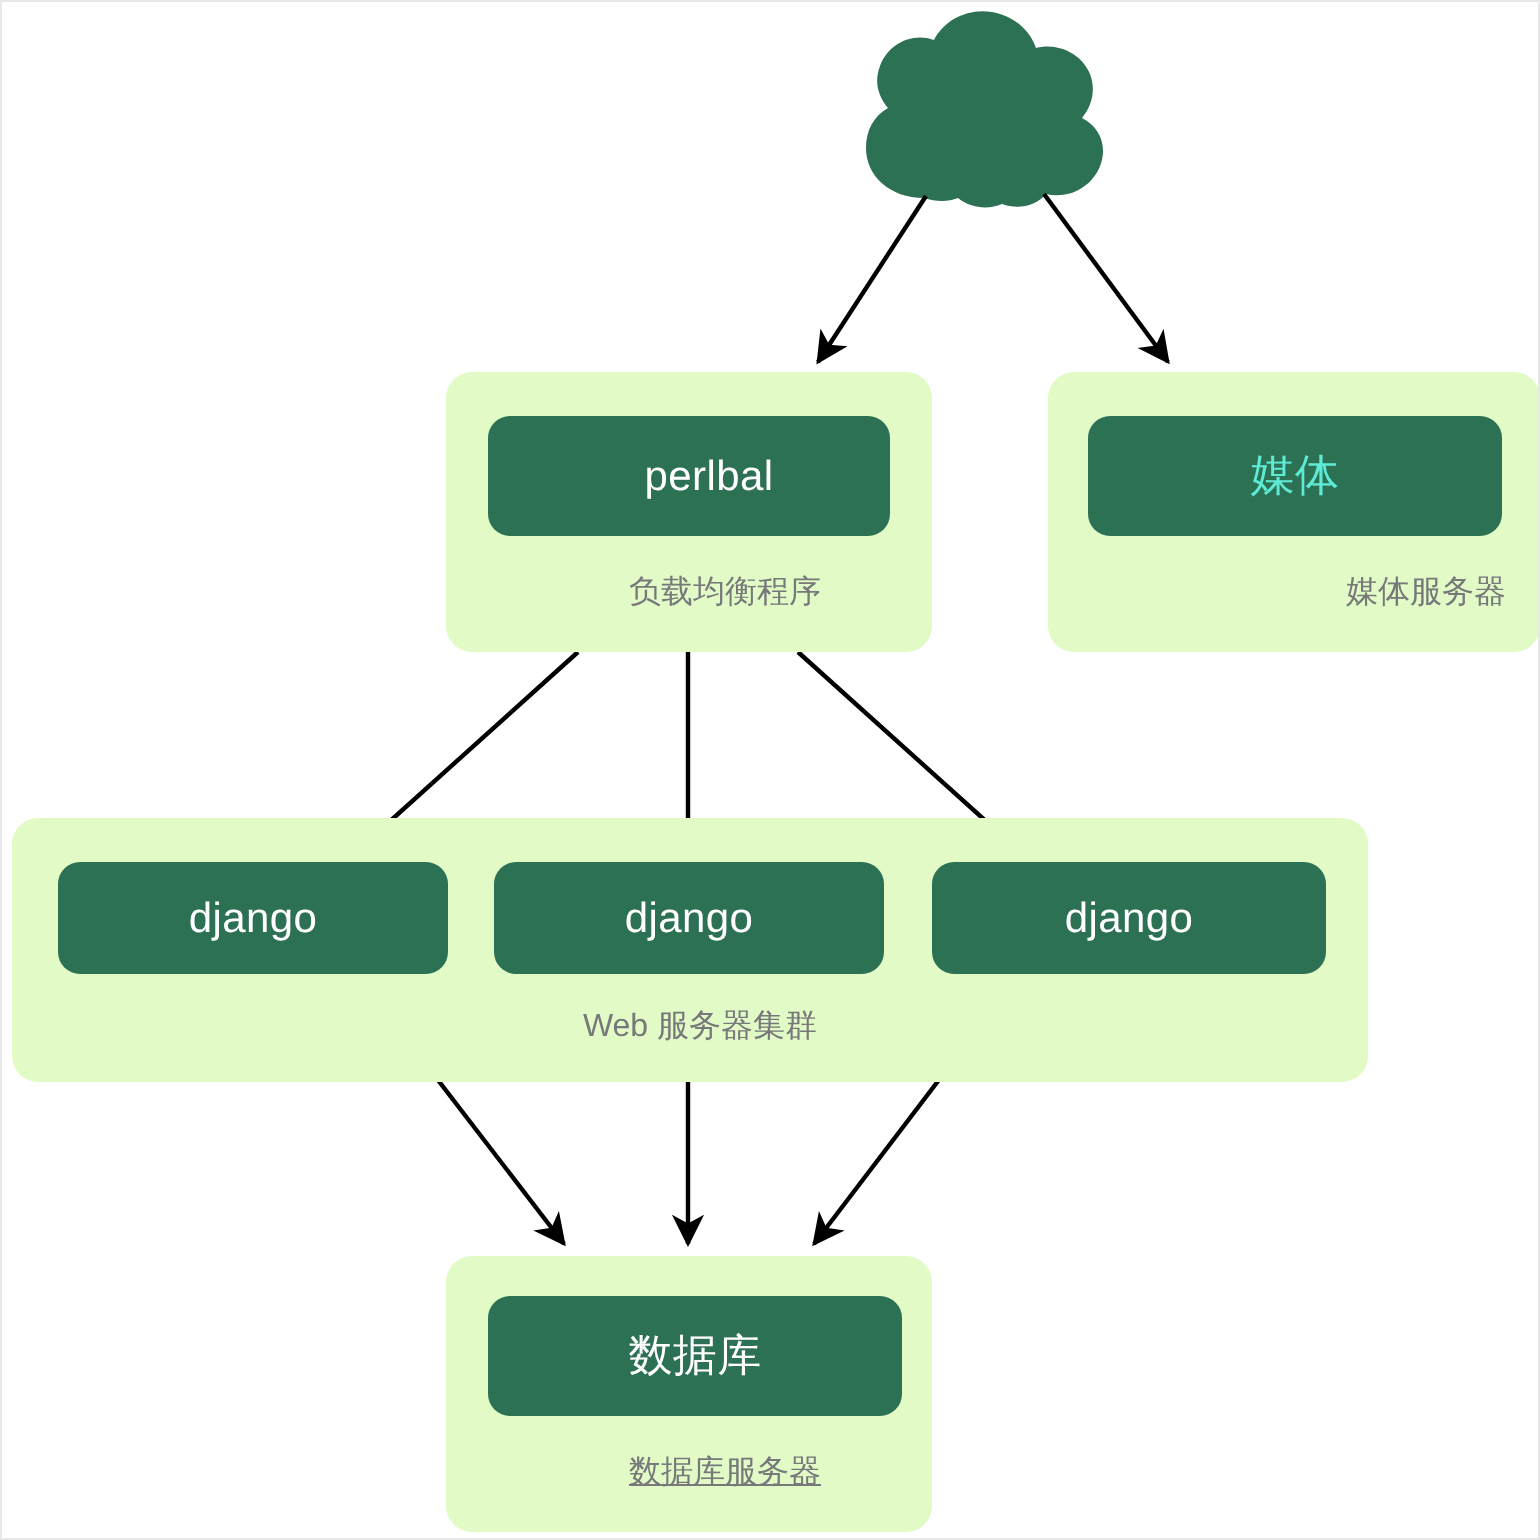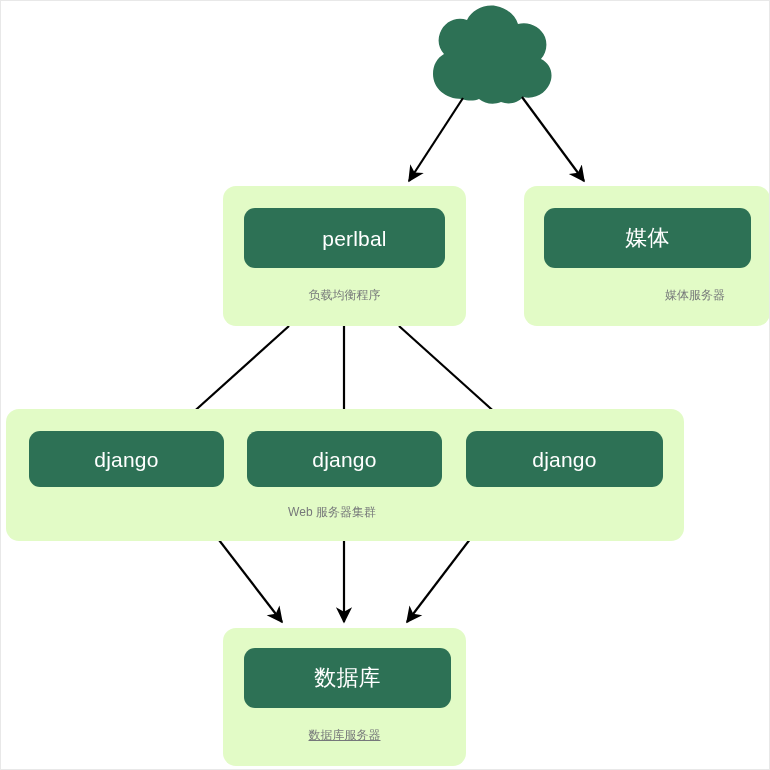--- a/index.html
+++ b/index.html
@@ -45,26 +45,27 @@
     line-height: 1;
     letter-spacing: 0.2px;
     white-space: nowrap;
   }
   .node-label.cjk {
     font-size: 22px;
   }
   .group-label {
     position: absolute;
     color: #76787a;
-    font-size: 12px;
+    font-size: 16px;
     line-height: 1;
     text-align: center;
     white-space: nowrap;
     width: 100%;
     left: 0;
+    padding-left: 18px;
   }
   .cloud {
     position: absolute;
   }
 </style>
 </head>
 <body>
 
 <div id="canvas">
 
@@ -104,21 +105,21 @@
   </svg>
 
   <div id="groups-layer">
       <div class="group" style="left: 222px; top: 185px; width: 243px; height: 140px; background: rgb(226, 251, 198);"></div>
       <div class="node" style="left: 243px; top: 207px; width: 201px; height: 60px; background: rgb(45, 113, 85); padding-left: 20px;">
         <span class="node-label" style="color: rgb(255, 255, 255);">perlbal</span>
       </div>
       <div class="group-label" style="color: rgb(118, 120, 122); top: 288px; left: 222px; width: 243px; position: absolute;">负载均衡程序</div>
       <div class="group" style="left: 523px; top: 185px; width: 246px; height: 140px; background: rgb(226, 251, 198);"></div>
       <div class="node" style="left: 543px; top: 207px; width: 207px; height: 60px; background: rgb(45, 113, 85);">
-        <span class="node-label cjk" style="color: #ffffff;">媒体</span>
+        <span class="node-label cjk" style="color: #5eead4;">媒体</span>
       </div>
       <div class="group-label" style="color: rgb(118, 120, 122); top: 288px; left: 523px; width: 246px; position: absolute; margin-left: 48px;">媒体服务器</div>
       <div class="group" style="left: 5px; top: 408px; width: 678px; height: 132px; background: rgb(226, 251, 198);"></div>
       <div class="node" style="left: 28px; top: 430px; width: 195px; height: 56px; background: rgb(45, 113, 85);">
         <span class="node-label" style="color: rgb(255, 255, 255);">django</span>
       </div>
       <div class="node" style="left: 246px; top: 430px; width: 195px; height: 56px; background: rgb(45, 113, 85);">
         <span class="node-label" style="color: rgb(255, 255, 255);">django</span>
       </div>
       <div class="node" style="left: 465px; top: 430px; width: 197px; height: 56px; background: rgb(45, 113, 85);">

